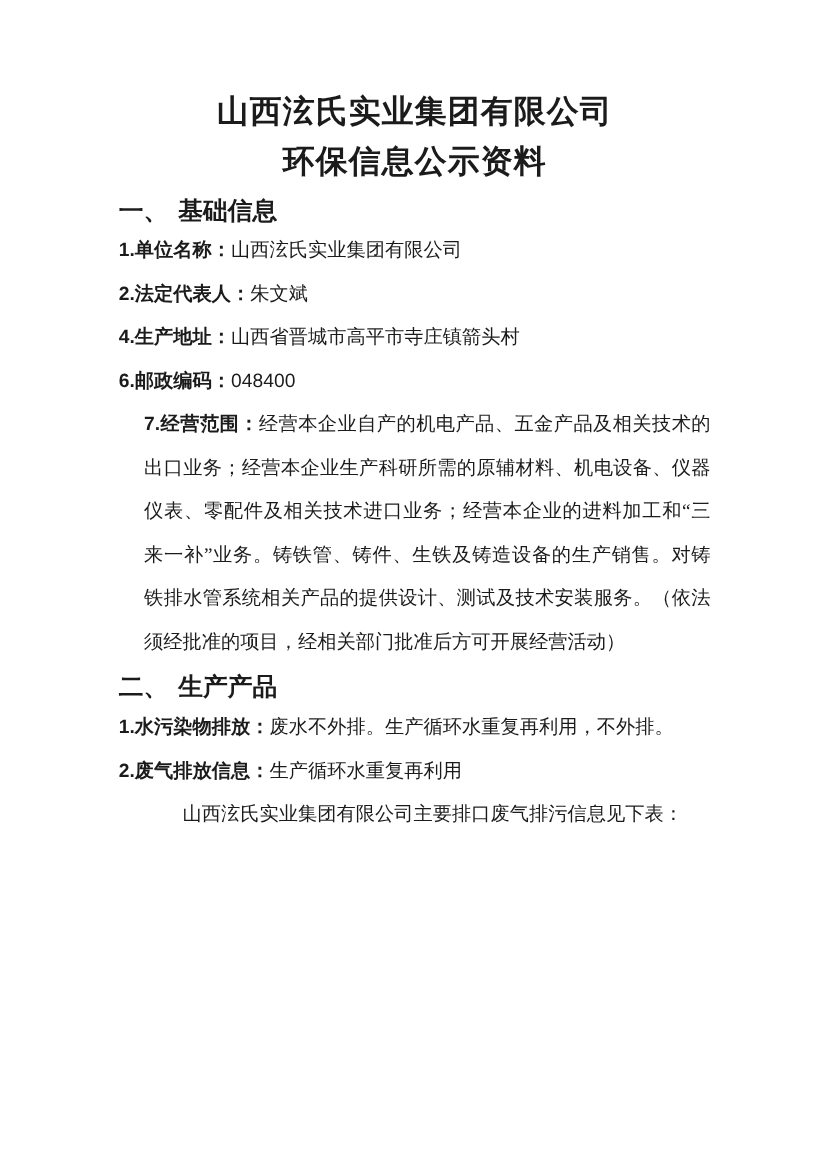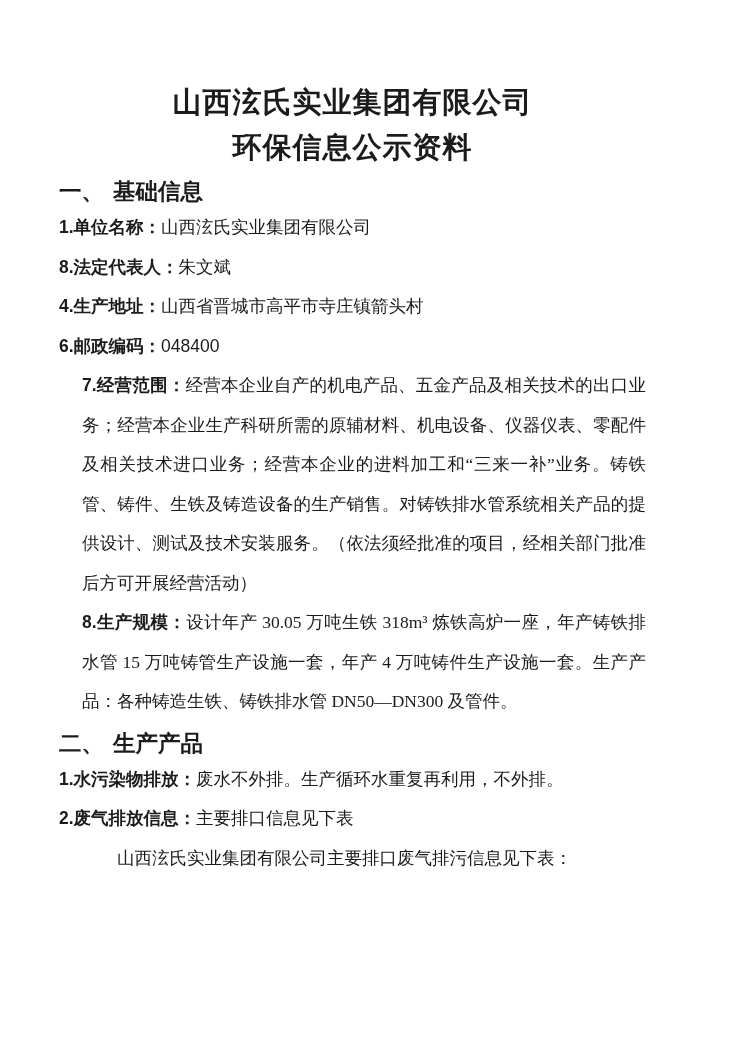--- a/index.html
+++ b/index.html
@@ -8,21 +8,21 @@
     background: #ffffff;
   }
   body {
     width: 750px;
     height: 1060px;
     overflow: hidden;
     color: #1b1b1b;
     font-family: "Liberation Serif", serif;
   }
   .doc {
-    padding: 80px 104px 0 59px;
+    padding: 80px 104px 0 108px;
   }
   .title-line {
     text-align: center;
     font-size: 29px;
     font-weight: 700;
     line-height: 45px;
     font-family: "Liberation Serif", serif;
     letter-spacing: 1px;
   }
   .section-heading {
@@ -68,32 +68,31 @@
   <div>
     <div class="title-line">山西泫氏实业集团有限公司</div>
     <div class="title-line">环保信息公示资料</div>
   </div>
 
   <h2 class="section-heading"><span class="sec-num">一、</span><span>基础信息</span></h2>
 
   <p class="item"><span class="label">1.单位名称：</span><span class="value">山西泫氏实业集团有限公司</span></p>
 
 
-  <p class="item"><span class="label">8.法定代表人：</span><span class="value">朱文斌</span></p>
+  <p class="item"><span class="label">2.法定代表人：</span><span class="value">朱文斌</span></p>
 
   <p class="item"><span class="label">4.生产地址：</span><span class="value">山西省晋城市高平市寺庄镇箭头村</span></p>
 
 
   <p class="item"><span class="label">6.邮政编码：</span><span class="value num">048400</span></p>
 
   <p class="para"><span class="label">7.经营范围：</span><span class="value">经营本企业自产的机电产品、五金产品及相关技术的出口业务；经营本企业生产科研所需的原辅材料、机电设备、仪器仪表、零配件及相关技术进口业务；经营本企业的进料加工和“三来一补”业务。铸铁管、铸件、生铁及铸造设备的生产销售。对铸铁排水管系统相关产品的提供设计、测试及技术安装服务。（依法须经批准的项目，经相关部门批准后方可开展经营活动）</span></p>
 
-  <p class="para"><span class="label">8.生产规模：</span><span class="value">设计年产 30.05 万吨生铁 318m³ 炼铁高炉一座，年产铸铁排水管 15 万吨铸管生产设施一套，年产 4 万吨铸件生产设施一套。生产产品：各种铸造生铁、铸铁排水管 DN50—DN300 及管件。</span></p>
 
   <h2 class="section-heading"><span class="sec-num">二、</span><span>生产产品</span></h2>
 
   <p class="item"><span class="label">1.水污染物排放：</span><span class="value">废水不外排。生产循环水重复再利用，不外排。</span></p>
 
-  <p class="item"><span class="label">2.废气排放信息：</span><span class="value">主要排口信息见下表</span></p>
+  <p class="item"><span class="label">2.废气排放信息：</span><span class="value">生产循环水重复再利用</span></p>
 
   <p class="para closing">山西泫氏实业集团有限公司主要排口废气排污信息见下表：</p>
 
 </div>
 
 </body></html>

